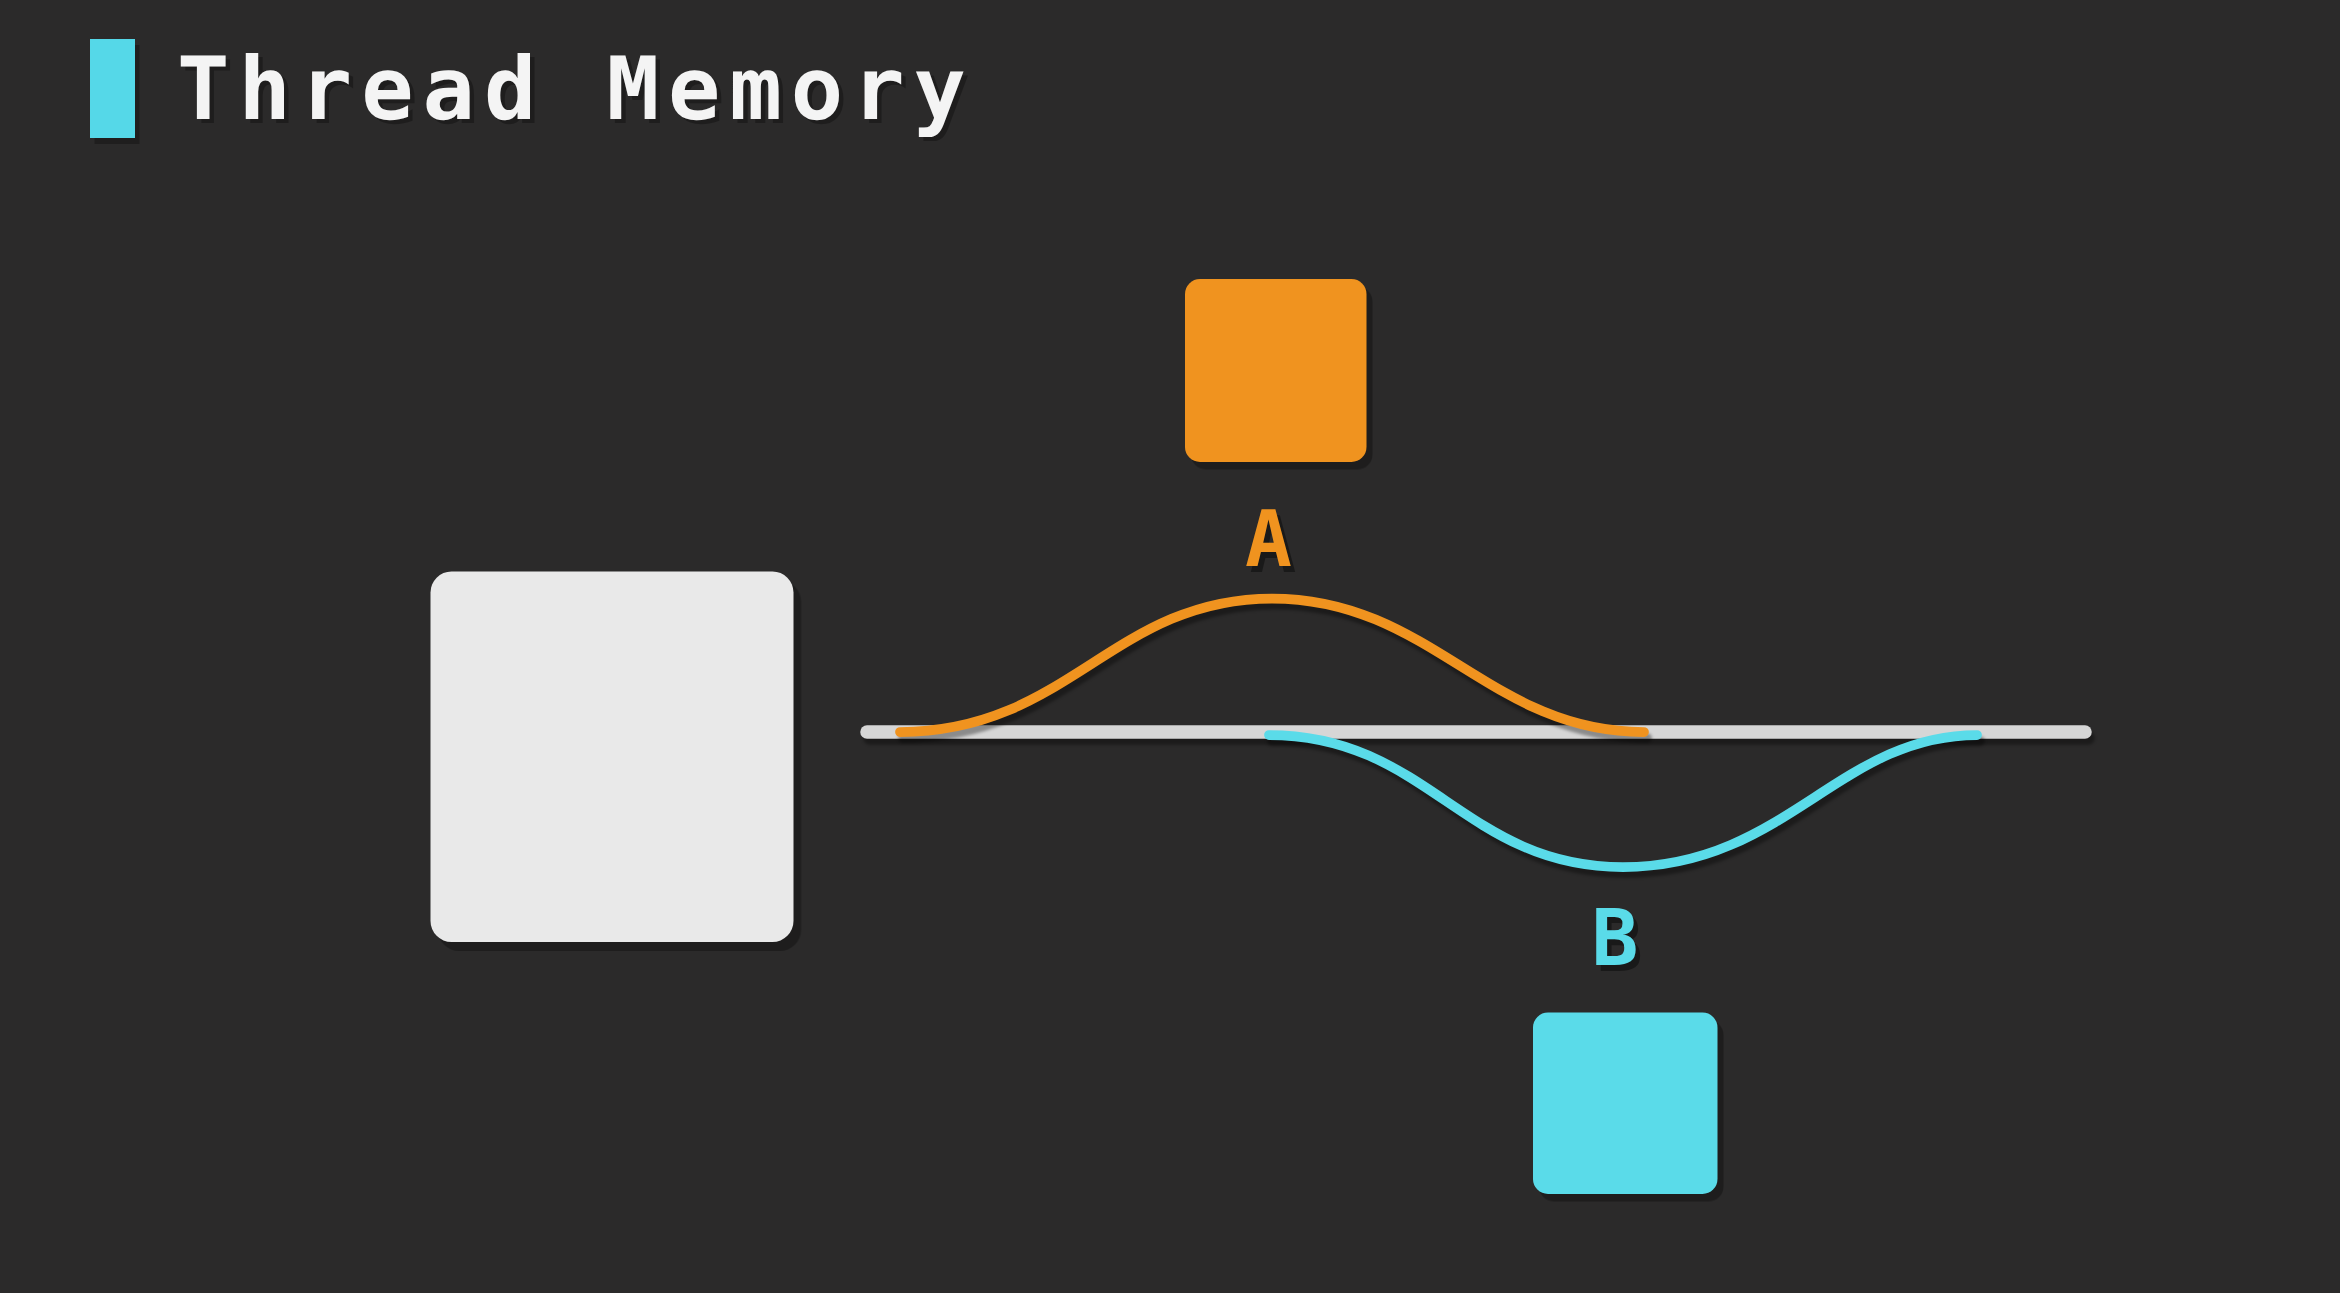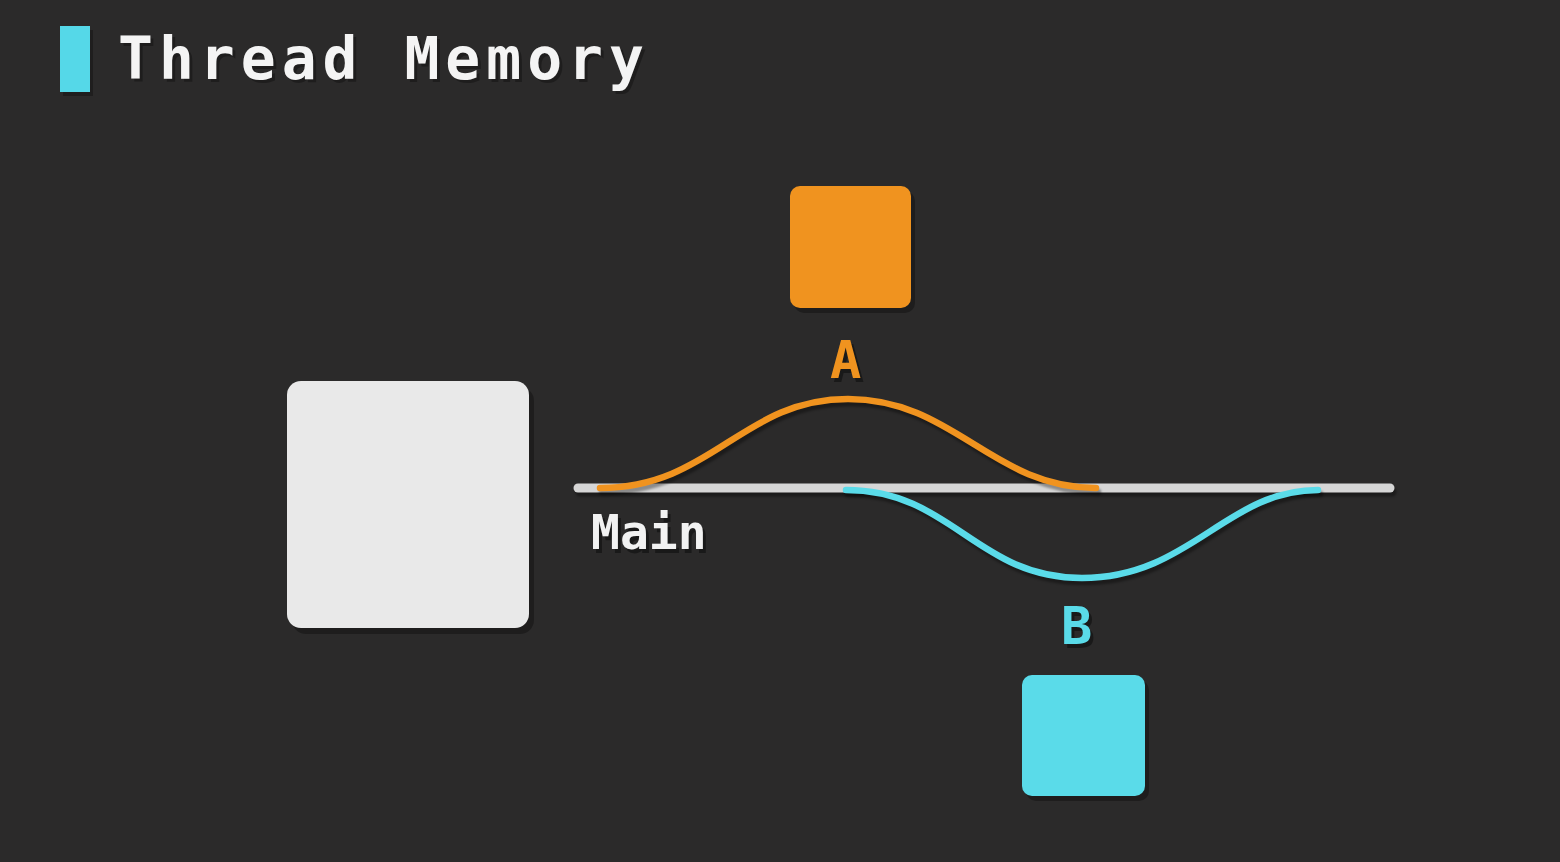--- a/index.html
+++ b/index.html
@@ -127,19 +127,18 @@
 
     <path class="curve-a" d="M 600 488 C 712 488 742 399 848 399 C 954 399 992 488 1096 488"></path>
 
     <path class="curve-b" d="M 846 490 C 952 490 976 578 1082 578 C 1190 578 1226 490 1318 490"></path>
 
     <rect class="block-a" x="790" y="186" width="121" height="122" rx="10"></rect>
 
     <rect class="block-b" x="1022" y="675" width="123" height="121" rx="10"></rect>
   </svg>
 
-  <div class="lbl main-label">Main</div>
 
   <div class="lbl thread-a-label">A</div>
 
   <div class="lbl thread-b-label">B</div>
 
 </div>
 
 </body></html>

